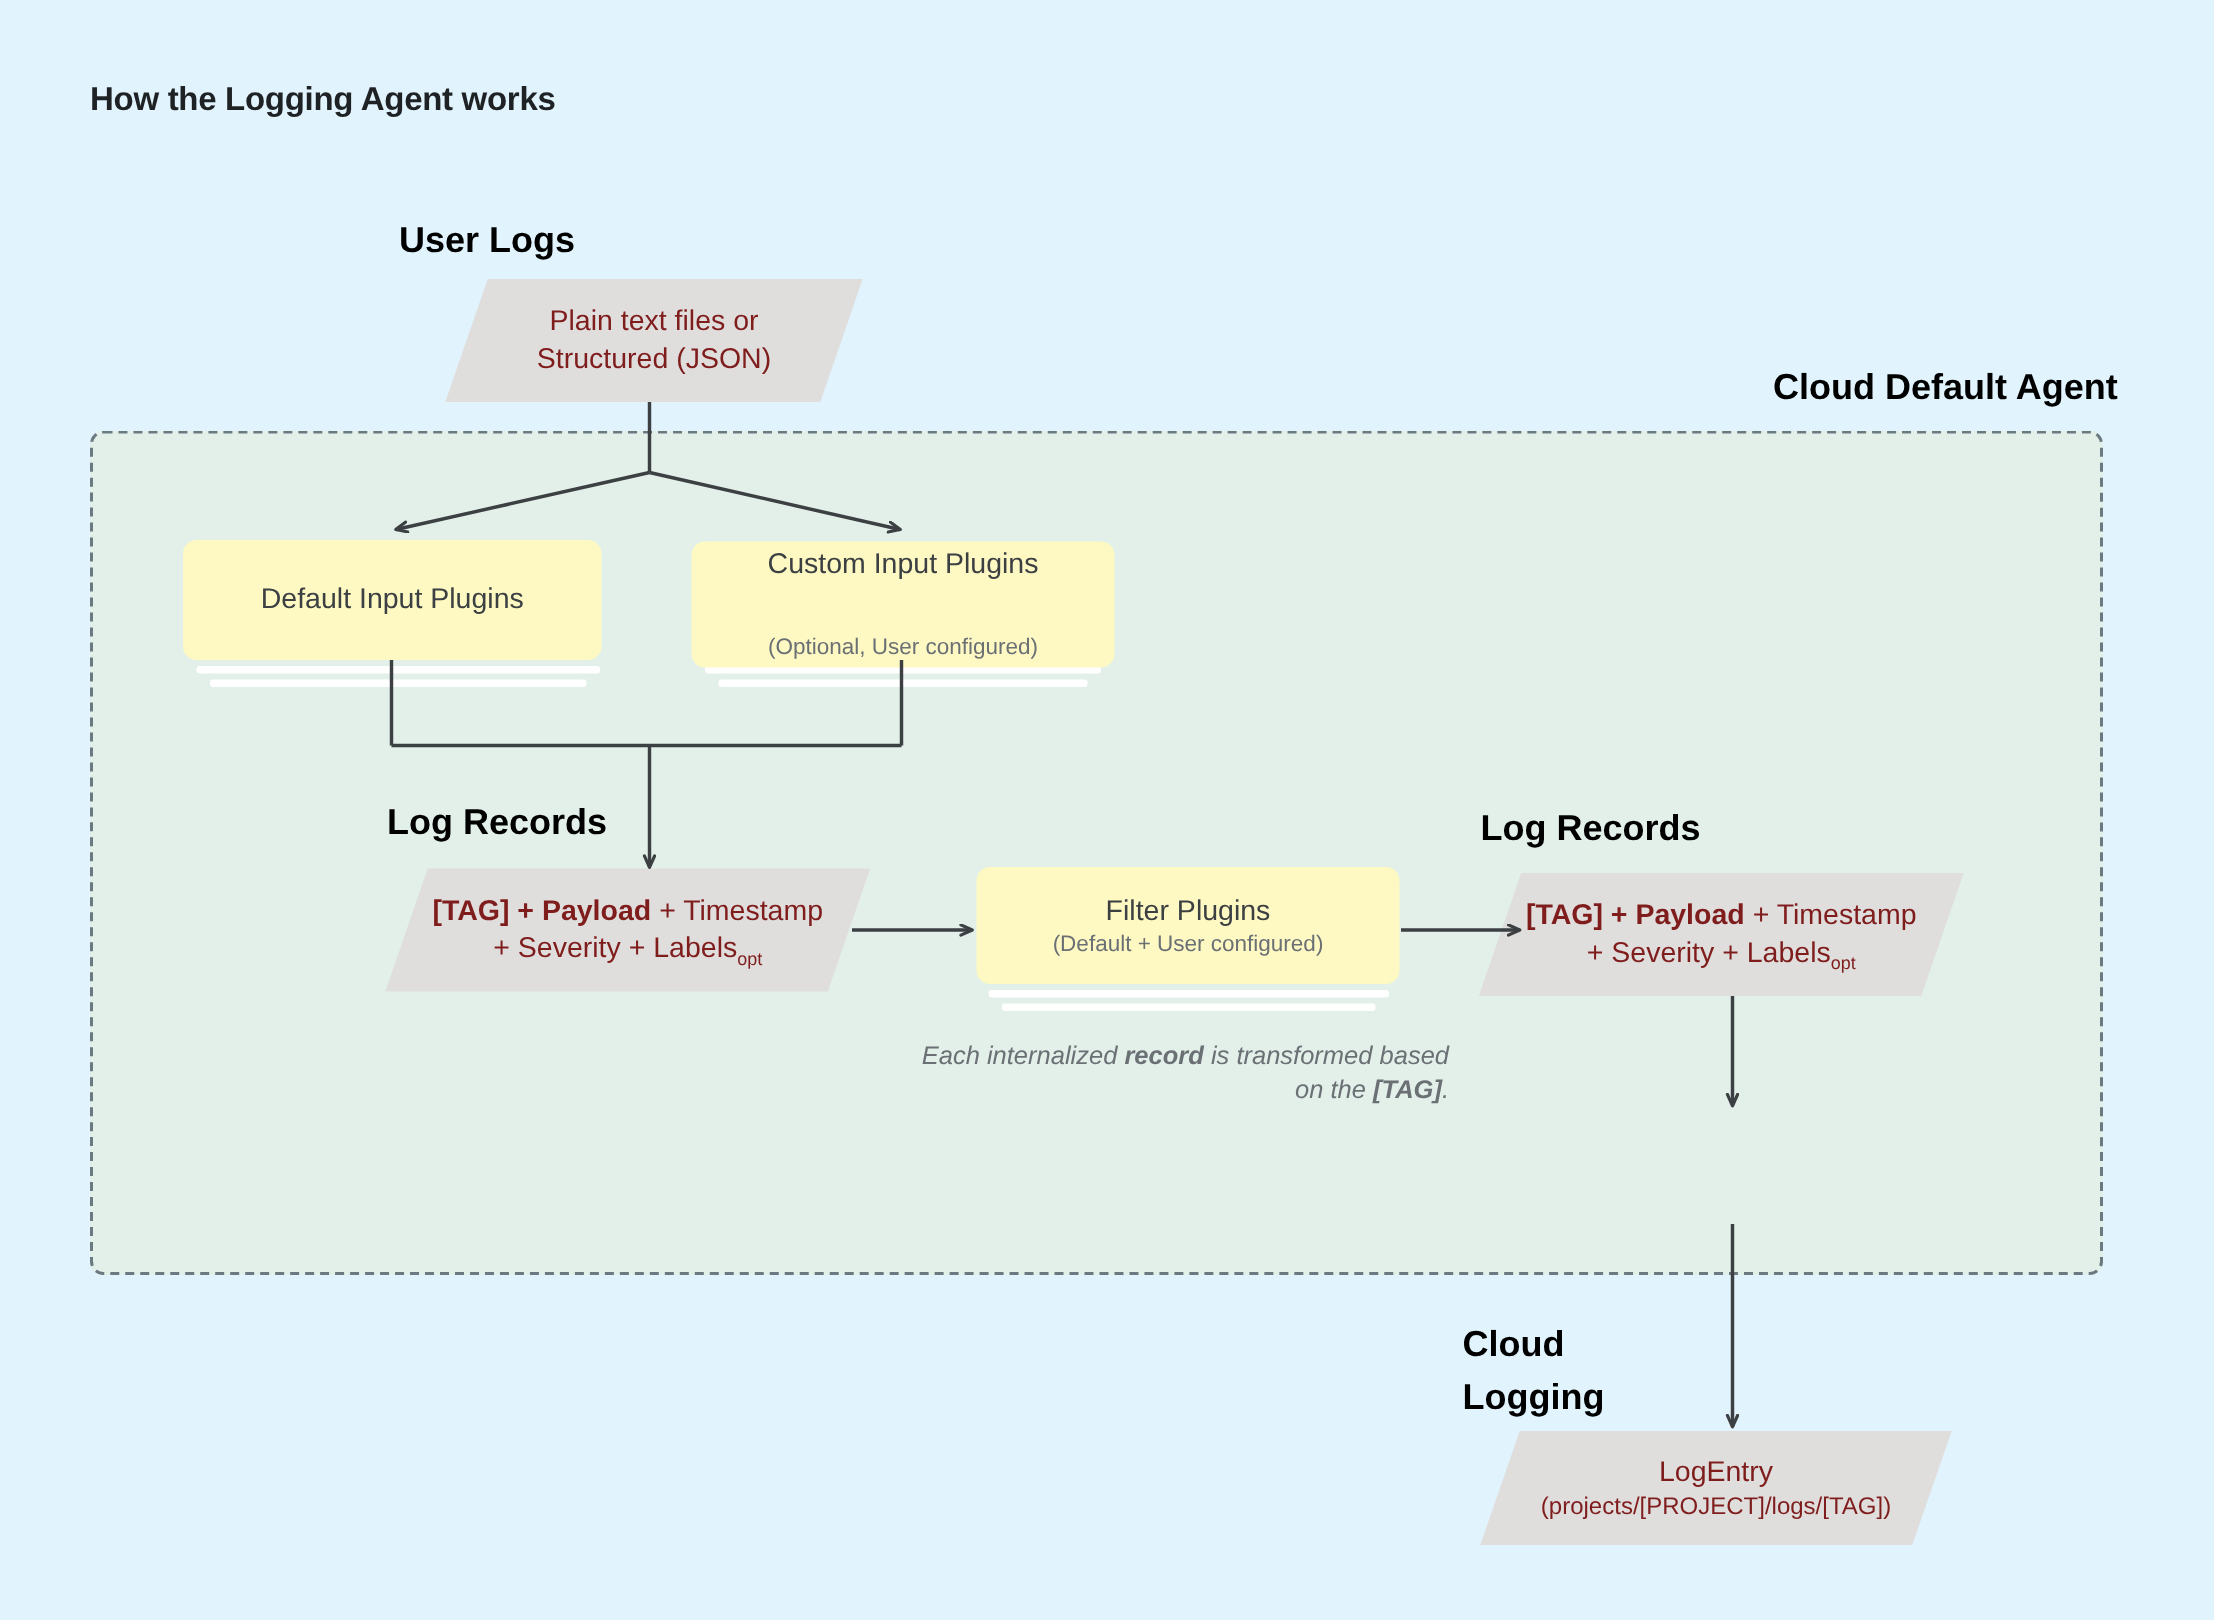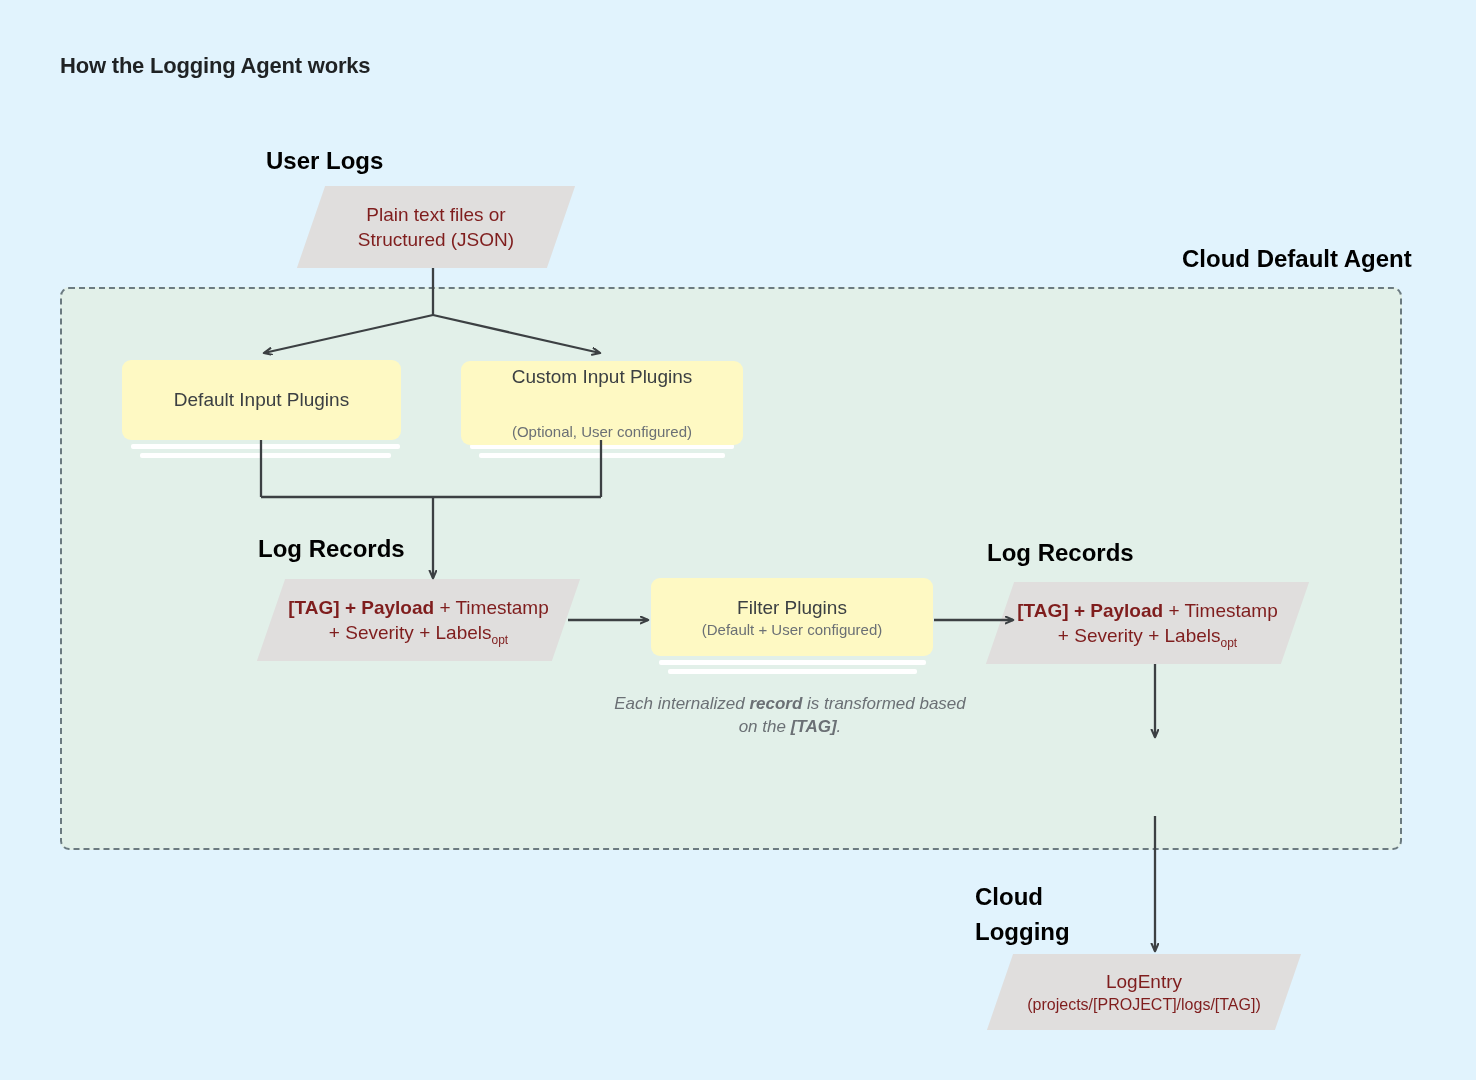--- a/index.html
+++ b/index.html
@@ -108,21 +108,21 @@
     width: 1476px;
     height: 1080px;
     pointer-events: none;
   }
   
   #annotation {
     position: absolute;
     left: 614px;
     top: 692px;
     width: 352px;
-    text-align: center;
+    text-align: right;
     font-size: 17px;
     font-style: italic;
     color: #6b7075;
     line-height: 1.38;
   }
   .b { font-weight: bold; }
   sub { font-size: 0.63em; vertical-align: baseline; position: relative; top: 0.38em; }
 </style>
 </head>
 <body>

